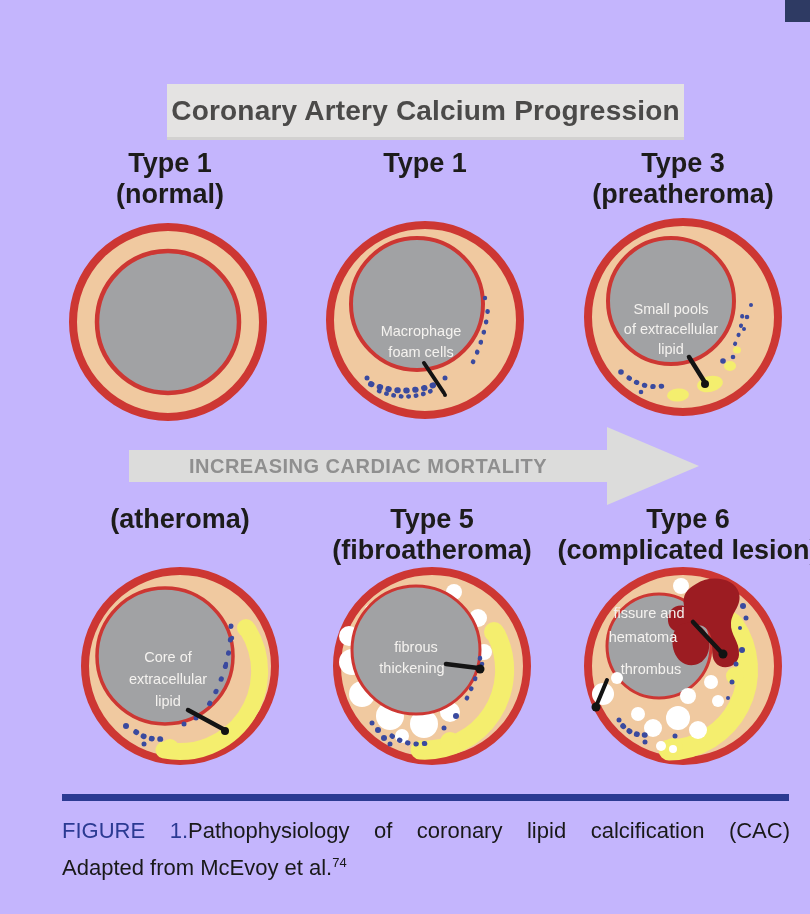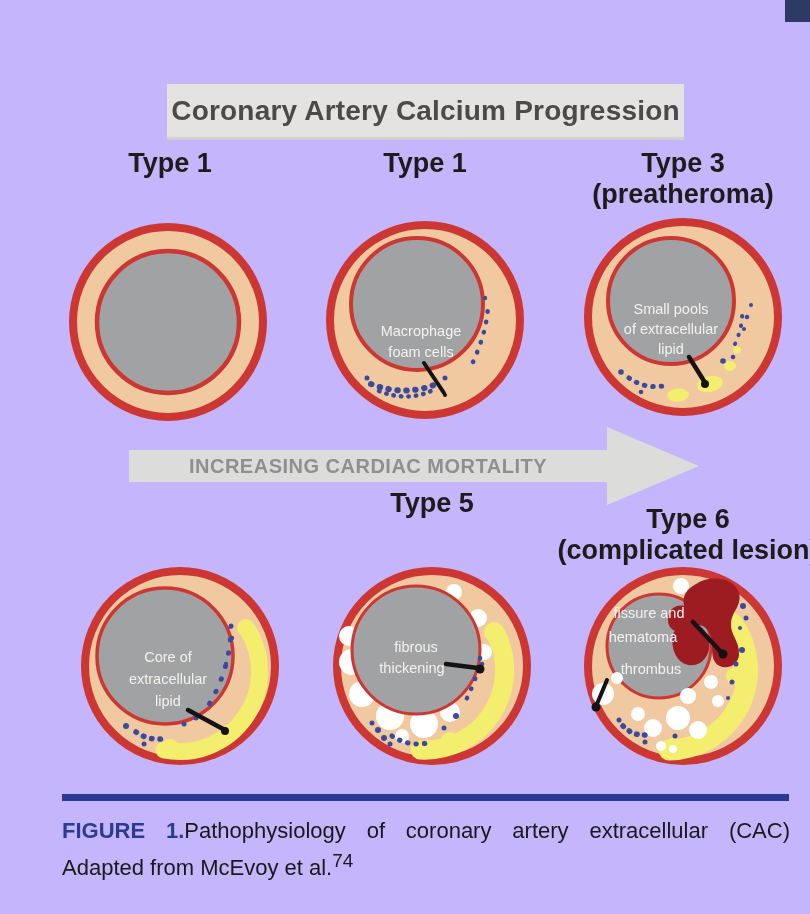--- a/index.html
+++ b/index.html
@@ -25,36 +25,37 @@
   .pointer{stroke:var(--pointer_black);stroke-linecap:round;fill:none;}
   .pointer-tip{fill:var(--pointer_black);}
   .arrow-banner{position:absolute;left:124px;top:424px;width:580px;height:85px;}
   .arrow-banner polygon{fill:var(--arrow_gray);}
   .arrow-banner text{fill:var(--arrow_text);font-size:20px;font-weight:bold;letter-spacing:.5px;text-anchor:middle;}
   .bottom-rule{position:absolute;left:62px;top:794px;width:727px;height:7px;background:var(--accent_navy);}
   .caption{position:absolute;left:62px;top:812px;width:728px;margin:0;
         font-size:22px;line-height:37px;color:#191919;}
   .cap-line{display:block;}
   .jl{text-align:justify;text-align-last:justify;}
-  .fig-label{color:var(--accent_navy);font-weight:bold;}
-  .caption sup{font-size:19px;line-height:0;}
+  .fig-label{color:var(--accent_navy);font-weight:normal;}
+  .caption sup{font-size:13px;line-height:0;}
 </style>
 </head>
 <body>
 
 <div class="page">
 
   <div class="corner-accent"></div>
 
   <div class="title-box">
     <span>Coronary Artery Calcium Progression</span>
   </div>
 
   <div class="type-header" style="left:40px;top:148px;width:260px;">
     <div>Type 1</div>
+    <div>(normal)</div>
   </div>
   <div class="type-header" style="left:295px;top:148px;width:260px;">
     <div>Type 1</div>
   </div>
   <div class="type-header" style="left:553px;top:148px;width:260px;">
     <div>Type 3</div>
     <div>(preatheroma)</div>
   </div>
 
   <svg class="panel" style="left:68px;top:222px;" viewBox="0 0 200 200">
@@ -105,23 +106,25 @@
     <line class="pointer" x1="106" y1="140" x2="121" y2="164" stroke-width="4.5"></line>
     <circle class="pointer-tip" cx="122" cy="167" r="4"></circle>
   </svg>
 
   <svg class="arrow-banner" viewBox="0 0 580 85">
     <polygon points="5,26 483,26 483,3 575,42 483,81 483,58 5,58"></polygon>
     <text x="244" y="49">INCREASING CARDIAC MORTALITY</text>
   </svg>
 
   <div class="type-header" style="left:50px;top:504px;width:260px;">
-  </div>
-  <div class="type-header" style="left:302px;top:488px;width:260px;">
+    <div>(atheroma)</div>
+  </div>
+  <div class="type-header" style="left:302px;top:504px;width:260px;">
     <div>Type 5</div>
+    <div>(fibroatheroma)</div>
   </div>
   <div class="type-header" style="left:538px;top:504px;width:300px;">
     <div>Type 6</div>
     <div>(complicated lesion)</div>
   </div>
 
   <svg class="panel" style="left:80px;top:566px;" viewBox="0 0 200 200">
     <circle class="vessel-outer" cx="100" cy="100" r="95"></circle>
     <circle class="lumen" cx="85" cy="90" r="68" stroke-width="3.5"></circle>
     <g>
@@ -233,20 +236,20 @@
     <line class="pointer" x1="110" y1="56" x2="138" y2="86" stroke-width="4.5"></line>
     <circle class="pointer-tip" cx="140" cy="88" r="4.5"></circle>
     <line class="pointer" x1="24" y1="114" x2="14" y2="138" stroke-width="4"></line>
     <circle class="pointer-tip" cx="13" cy="141" r="4.5"></circle>
   </svg>
 
   <div class="bottom-rule"></div>
 
   <p class="caption">
     <span class="cap-line jl">
-      <span class="fig-label">FIGURE 1.</span><span>Pathophysiology of coronary artery extracellular (CAC)</span>
+      <span class="fig-label">FIGURE 1.</span><span>Pathophysiology of coronary lipid calcification (CAC)</span>
     </span>
     <span class="cap-line">
       <span>Adapted from McEvoy et al.</span><sup>74</sup>
     </span>
   </p>
 
 </div>
 
 </body></html>

